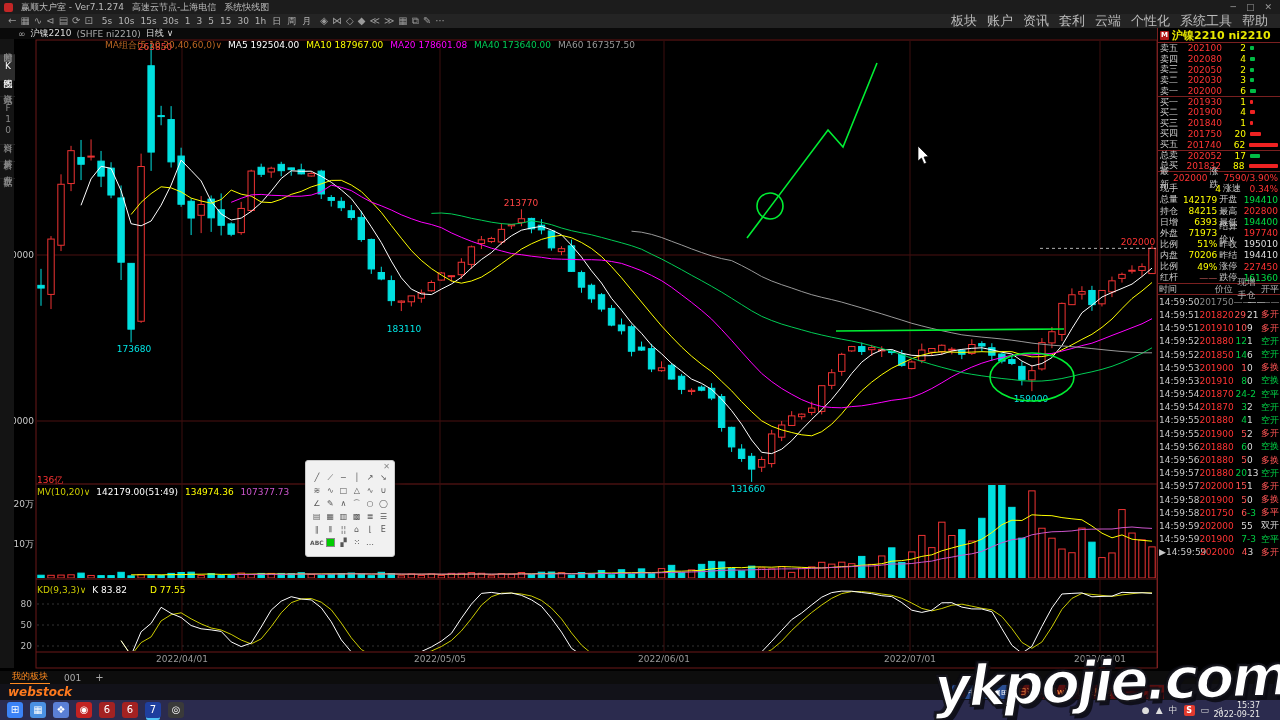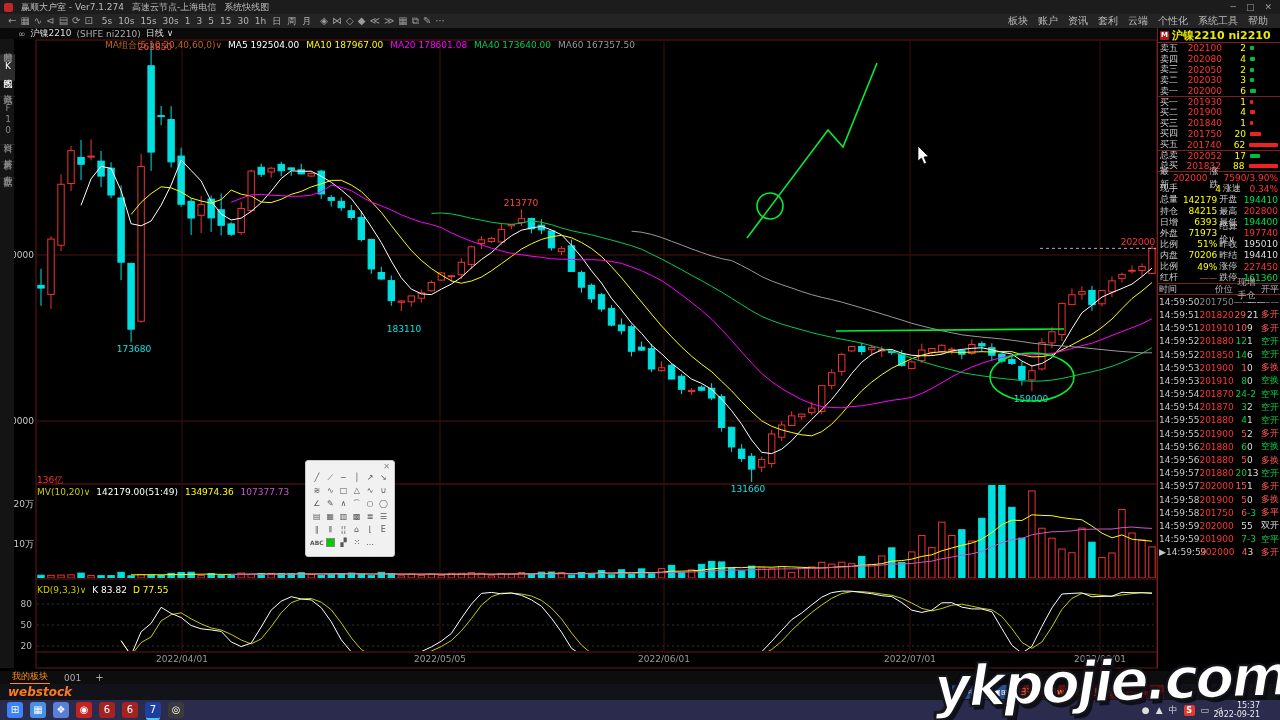--- a/index.html
+++ b/index.html
@@ -6,21 +6,21 @@
   html,body{width:1280px;height:720px;background:#000;overflow:hidden}
   body{font-family:"DejaVu Sans","Liberation Sans",sans-serif;font-size:10px;color:#ccc;position:relative}
   
   .titlebar{position:absolute;left:0;top:0;width:1280px;height:14px;background:#1c1c1c;display:flex;align-items:center;gap:8px;padding:0 4px;font-size:9px;color:#bbb;z-index:20}
   .app-icon{width:9px;height:9px;background:#c22626;border-radius:2px;display:inline-block}
   .wcs{margin-left:auto;display:flex;gap:10px;color:#999;font-size:9px;padding-right:4px}
   
   .toolbar{position:absolute;left:0;top:14px;width:1280px;height:14px;background:#242424;display:flex;align-items:center;gap:4px;padding:0 6px;z-index:20}
   .tb-ico{color:#9a9a9a;font-size:10px;line-height:14px;padding:0 2px;cursor:default}
   .tb-period{color:#b5b5b5;font-size:9px;padding:0 3px}
-  .menubar{margin-left:auto;display:flex;gap:10px;font-size:10px;color:#bbb;padding-right:6px}
+  .menubar{margin-left:auto;display:flex;gap:10px;font-size:13px;color:#bbb;padding-right:6px}
   
   .contract-bar{position:absolute;left:0;top:28px;width:1157px;height:11px;background:#0a0a0a;display:flex;align-items:center;gap:5px;padding-left:18px;font-size:9px;color:#aaa;z-index:5}
   
   .sidebar{position:absolute;left:0;top:39px;width:14px;height:629px;background:#141414;z-index:6}
   .side-item{writing-mode:vertical-rl;text-orientation:upright;font-size:9px;color:#8a8a8a;padding:6px 1px;letter-spacing:1px;border-bottom:1px solid #222}
   .side-item.active{color:#fff;background:#2c2c2c}
   
   #chart-layer{position:absolute;left:0;top:0;width:1280px;height:720px;z-index:1}
   .pane-head{position:absolute;font-size:9px;white-space:nowrap;z-index:4}
   
@@ -530,21 +530,21 @@
           <ellipse cx="1032" cy="377" rx="42" ry="24"></ellipse>
           <line x1="836" y1="331" x2="1064" y2="329"></line>
         </g>
         <polygon points="918,146 918,161 921.5,158 924,164 926.5,162.8 924,157 928.5,156.5" fill="#fff" stroke="#000" stroke-width="0.7"></polygon>
       </svg>
     </div>
 
   <div class="pane-head" id="ma-header" style="left:105px;top:39px"><span style="color: rgb(187, 102, 34); margin-right: 6px;">MA组合(5,10,20,40,60,0)∨</span><span style="color: rgb(255, 255, 255); margin-right: 7px;">MA5 192504.00</span><span style="color: rgb(255, 255, 0); margin-right: 7px;">MA10 187967.00</span><span style="color: rgb(255, 0, 255); margin-right: 7px;">MA20 178601.08</span><span style="color: rgb(0, 204, 85); margin-right: 7px;">MA40 173640.00</span><span style="color: rgb(153, 153, 153); margin-right: 7px;">MA60 167357.50</span></div>
   <div class="pane-head" id="turnover" style="left:37px;top:474px;color:#ff3434">136亿</div>
   <div class="pane-head" id="mv-header" style="left:37px;top:487px"><span style="color: rgb(204, 204, 0); margin-right: 6px;">MV(10,20)∨</span><span style="color: rgb(255, 255, 255); margin-right: 7px;">142179.00(51:49)</span><span style="color: rgb(255, 255, 0); margin-right: 7px;">134974.36</span><span style="color: rgb(204, 85, 204); margin-right: 7px;">107377.73</span></div>
-  <div class="pane-head" id="kd-header" style="left:37px;top:585px"><span style="color: rgb(204, 204, 0); margin-right: 6px;">KD(9,3,3)∨</span><span style="color: rgb(255, 255, 255); margin-right: 6px;">K 83.82</span><span style="color: rgb(255, 255, 0); margin-right: 7px;">D 77.55</span></div>
+  <div class="pane-head" id="kd-header" style="left:37px;top:585px"><span style="color: rgb(204, 204, 0); margin-right: 6px;">KD(9,3,3)∨</span><span style="color: rgb(255, 255, 255); margin-right: 23px;">K 83.82</span><span style="color: rgb(255, 255, 0); margin-right: 7px;">D 77.55</span></div>
 
   <div class="quote-panel">
     <div class="qp-title">
       <span class="qp-logo">M</span>
       <span>沪镍2210  ni2210</span>
     </div>
     <div id="book">
         <div class="book-row">
           <span class="lb">卖五</span>
           <span class="pr">202100</span>

